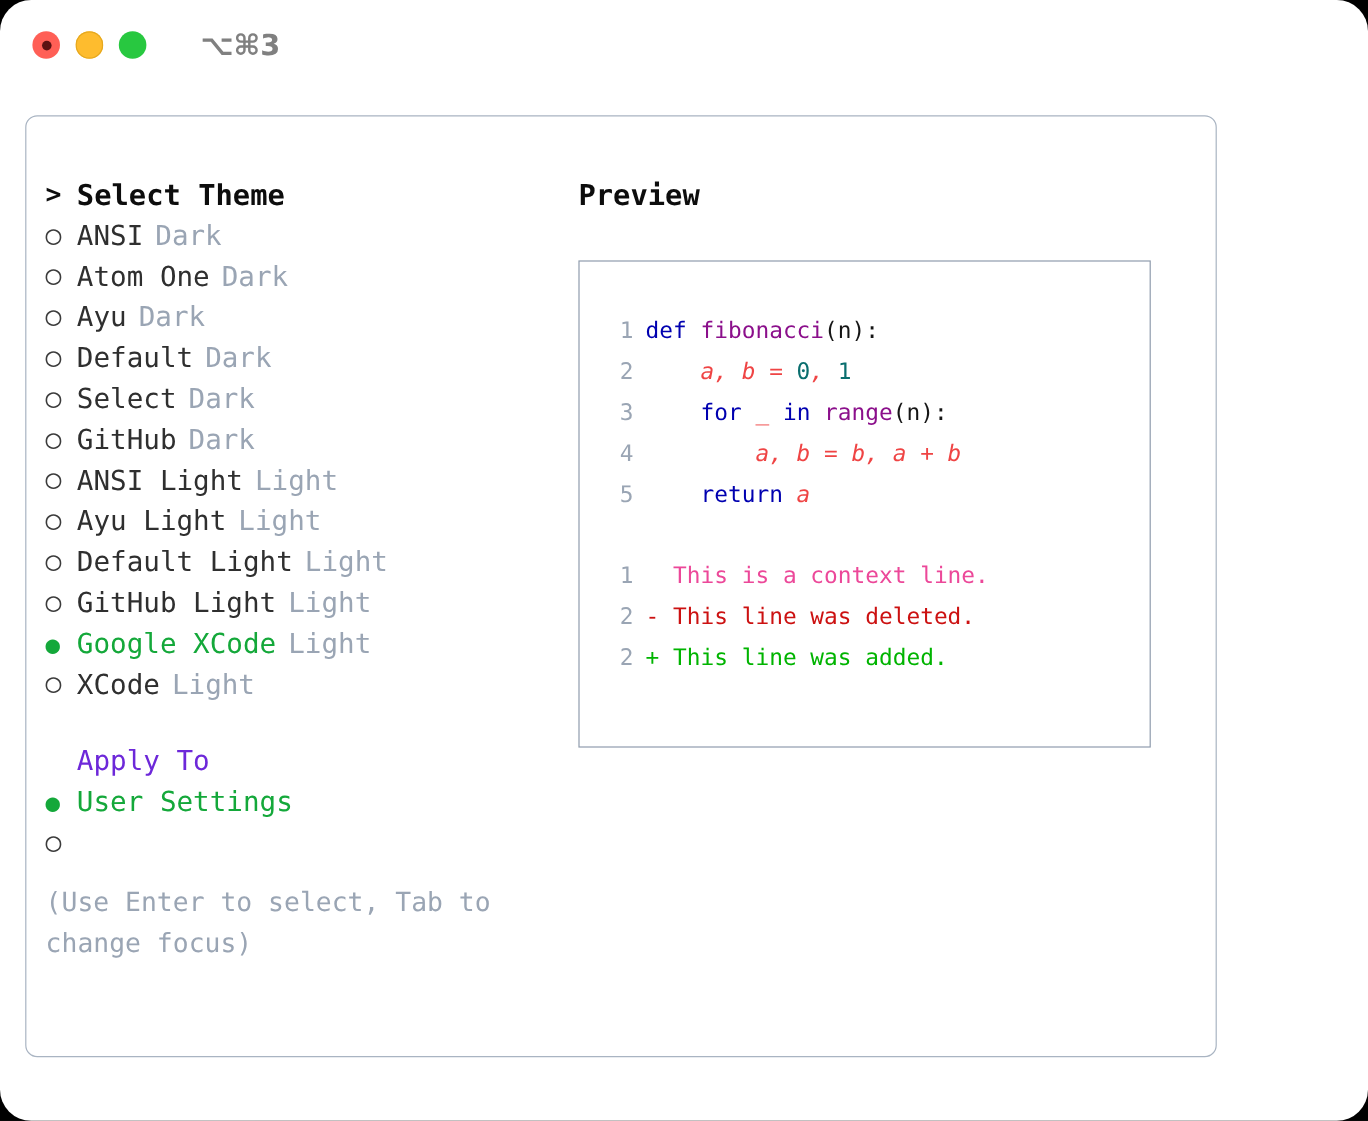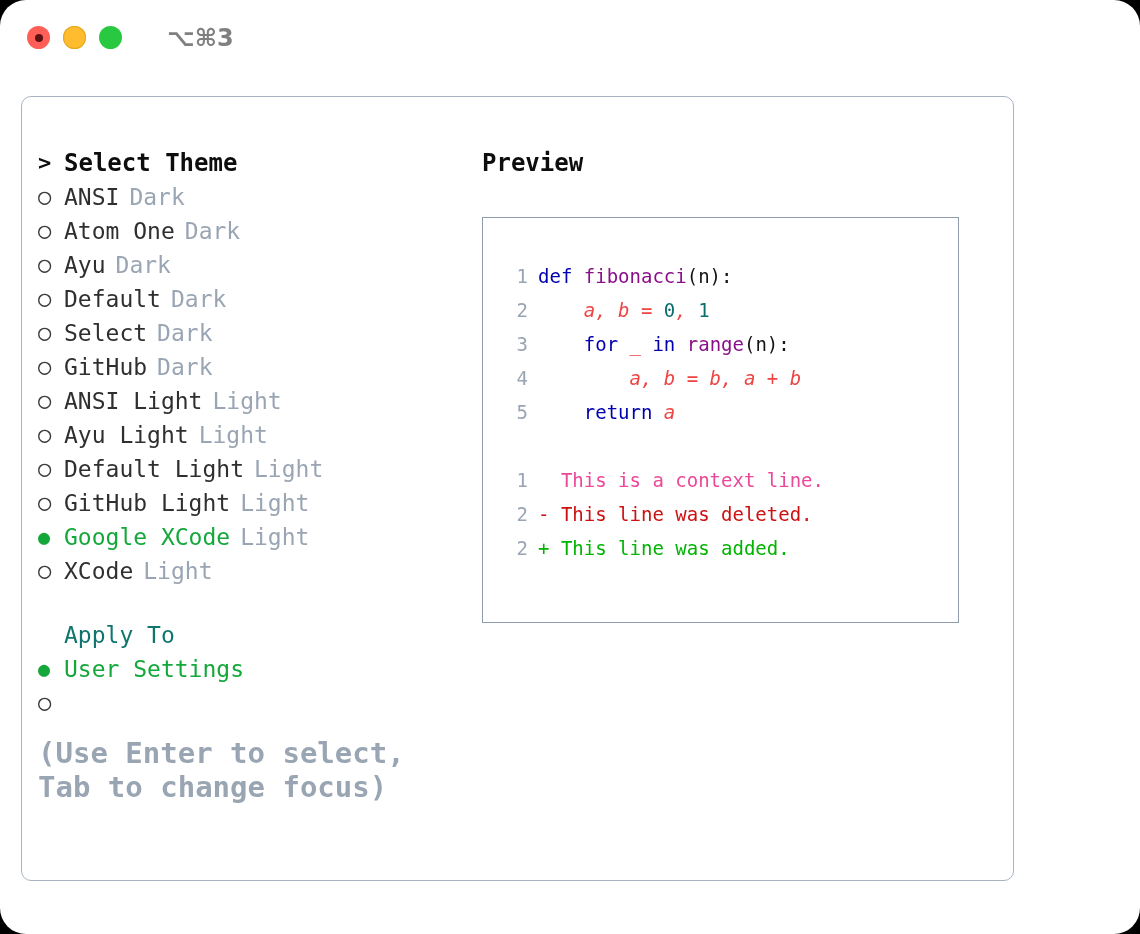--- a/index.html
+++ b/index.html
@@ -117,33 +117,32 @@
     color: #0d0d0d;
     font-size: 24px;
   }
   .header-row .bullet { color: #0d0d0d; font-weight: bold; }
 
   .theme-name  { color: #2f2f2f; }
   .theme-name.selected { color: #14a83a; }
   .theme-tag   { color: #9aa5b4; margin-left: 10px; }
 
   .section-label {
-    color: #0f766e;
+    color: #6d28d9;
     font-size: 23px;
   }
 
   .spacer-sm { height: 30px; }
 
   .hint {
     margin-top: 16px;
-    font-size: 29px;
+    font-size: 22px;
     line-height: 34px;
     color: #9aa5b4;
     width: 400px;
-    font-weight: bold;
   }
 
   
   .right-col {
     position: absolute;
     left: 460px;
     top: 49px;
     width: 490px;
   }
   .preview-title {

